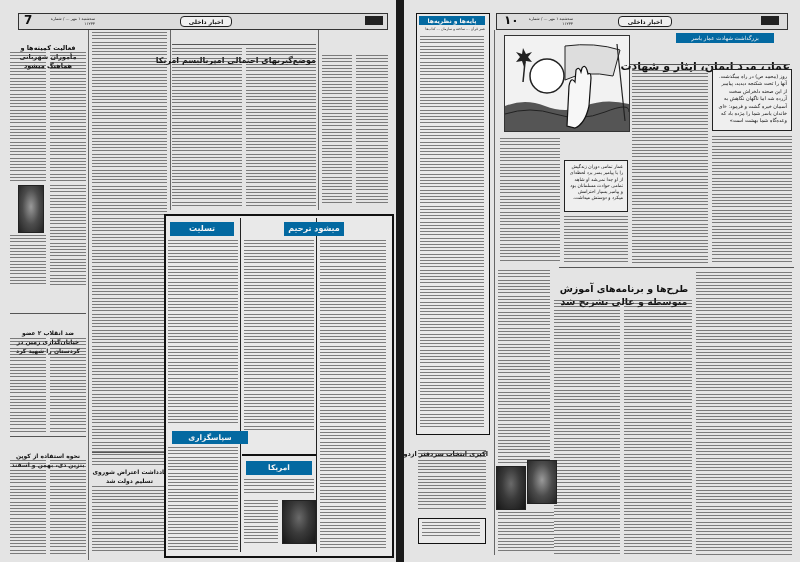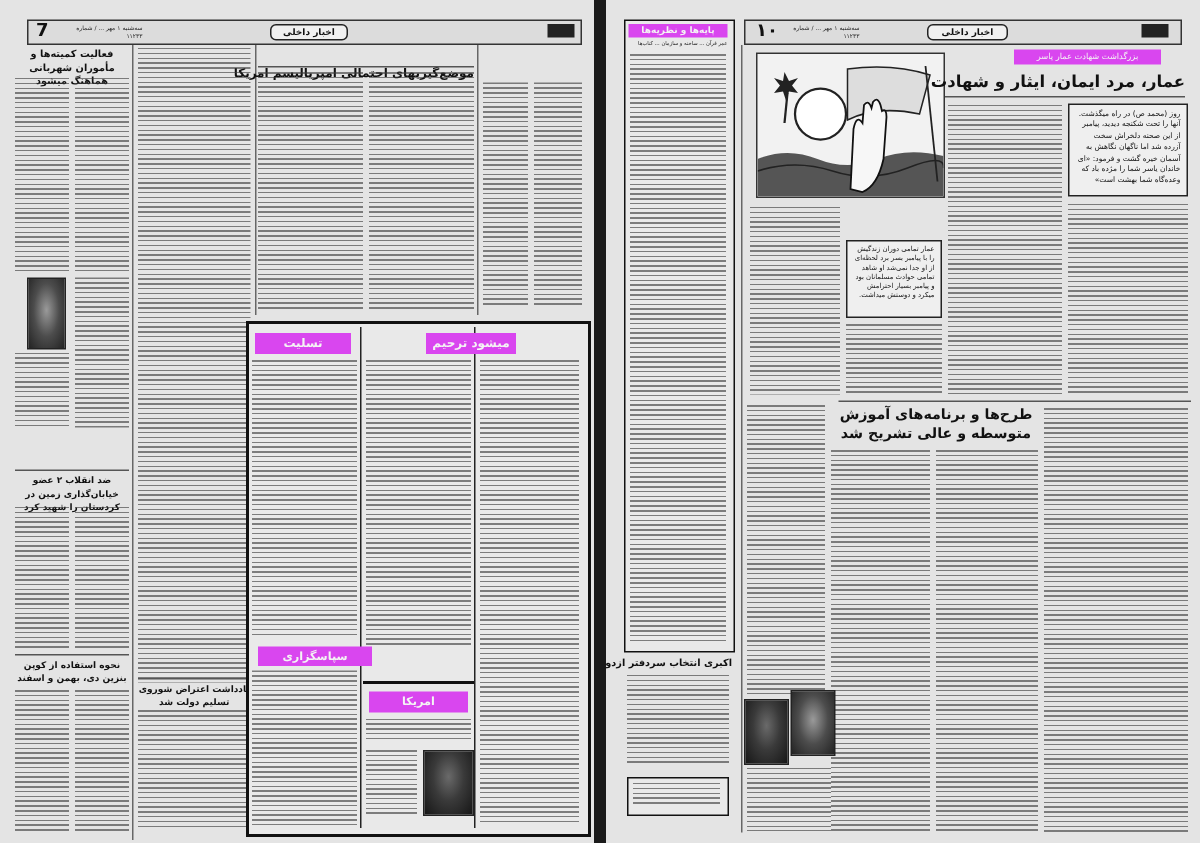--- a/index.html
+++ b/index.html
@@ -10,23 +10,23 @@
   .gutter{position:absolute;left:396px;top:0;width:8px;height:562px;background:#1a1a1a;}
   .rtl{direction:rtl;unicode-bidi:embed;}
   .masthead{position:absolute;top:13px;height:15px;border:1px solid #333;background:#dcdcdc;}
   .pnum{position:absolute;font-weight:bold;font-size:12px;color:#111;}
   .dateline{position:absolute;font-size:4px;line-height:5px;color:#222;}
   .section-pill{position:absolute;border:1.5px solid #222;border-radius:4px;background:#f0f0f0;font-size:6px;font-weight:bold;color:#111;text-align:center;line-height:9px;}
   .logo{position:absolute;background:#222;}
   .text-block{position:absolute;background:repeating-linear-gradient(180deg,#3a3a3a 0 1px,transparent 1px 3.2px);opacity:.62;}
   .rule-v{position:absolute;width:1px;background:#666;}
   .rule-h{position:absolute;height:1px;background:#555;}
-  .headline{position:absolute;font-weight:bold;color:#111;text-align:center;white-space:nowrap;}
+  .headline{position:absolute;font-weight:bold;color:#111;text-align:center;white-space:nowrap;margin-top:12px;}
   .boxed{position:absolute;border:2px solid #111;background:#e9e9e9;}
-  .banner{position:absolute;background:#d946ef;color:#f4f4f4;font-weight:bold;text-align:center;}
+  .banner{position:absolute;background:#0369a1;color:#f4f4f4;font-weight:bold;text-align:center;}
   .photo{position:absolute;background:radial-gradient(ellipse at 50% 40%,#6a6a6a 0%,#3a3a3a 45%,#161616 100%);border:1px solid #222;}
   .photo.light{background:radial-gradient(ellipse at 50% 45%,#9a9a9a 0%,#4c4c4c 50%,#222 100%);}
   .illus{position:absolute;border:1px solid #333;background:#f2f2f2;overflow:hidden;}
   .quote-box{position:absolute;border:1.5px solid #222;background:#efefef;font-size:6px;line-height:9px;color:#111;padding:3px 4px;box-sizing:border-box;}
 </style>
 </head>
 <body>
 
 <div class="page left">
 

